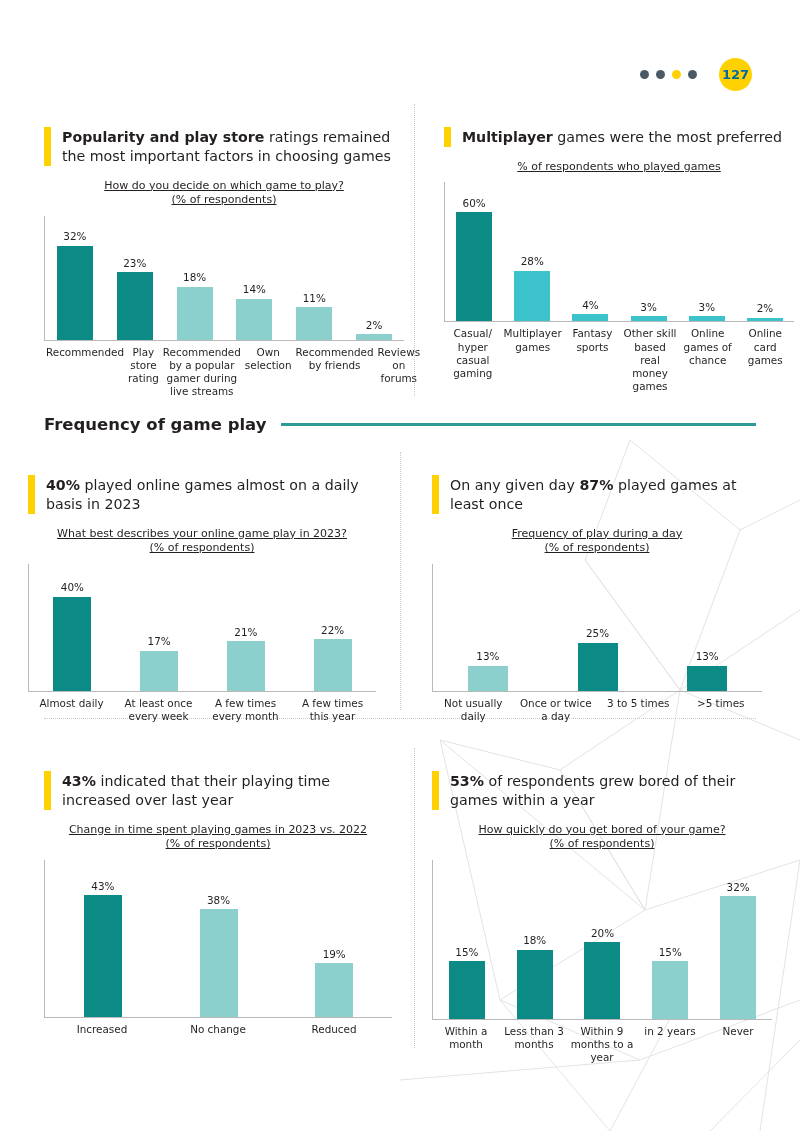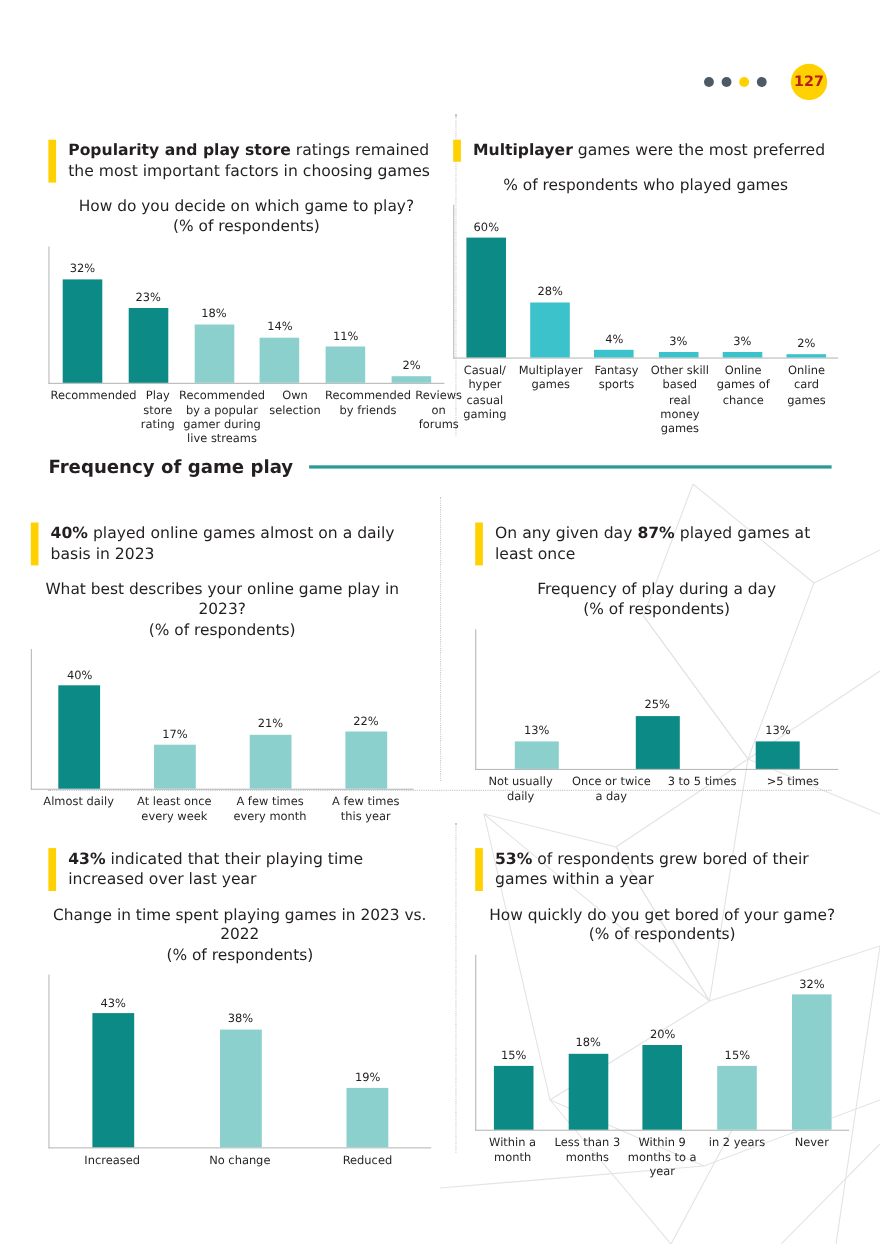--- a/index.html
+++ b/index.html
@@ -13,35 +13,36 @@
   
   .bg-deco{position:absolute;right:0;top:440px;width:420px;height:691px;z-index:0;pointer-events:none;}
 
   
   .pager{position:absolute;right:48px;top:58px;display:flex;align-items:center;gap:7px;z-index:3;}
   .pager .dot{width:9px;height:9px;border-radius:50%;background:#4c5a66;}
   .pager .dot.active{background:#ffd100;}
   .pager .num{
     width:33px;height:33px;border-radius:50%;background:#ffd100;
     display:flex;align-items:center;justify-content:center;
-    font-size:13px;font-weight:bold;color:#b91c1c;margin-left:15px;
+    font-size:13px;font-weight:bold;color:#0369a1;margin-left:15px;
   }
 
   
   .panel{position:absolute;z-index:2;margin-top:23px;}
   .headline{display:flex;gap:11px;align-items:flex-start;}
   .tick{width:7px;min-width:7px;background:#ffd100;align-self:stretch;}
   .headline .txt{
     font-size:14.2px;line-height:1.33;color:#231f20;font-weight:400;
     padding-top:1px;
   }
   .headline .txt b{font-weight:bold;}
   .subtitle{
-    text-align:center;font-size:14px;line-height:1.32;color:#231f20;
+    text-align:center;font-size:11px;line-height:1.32;color:#231f20;
     margin-top:13px;
+    text-decoration:underline;
   }
 
   
   .chart{position:relative;margin-top:8px;}
   .plot{position:relative;border-left:1.4px solid #b9b9b9;border-bottom:1.4px solid #b9b9b9;box-sizing:border-box;}
   .bars{position:absolute;left:0;right:0;bottom:0;top:0;display:flex;align-items:flex-end;}
   .bcell{flex:1;display:flex;flex-direction:column;align-items:center;justify-content:flex-end;height:100%;}
   .bar{width:34px;}
   .vlabel{font-size:10.4px;color:#231f20;margin-bottom:4px;line-height:1;}
   .cats{display:flex;margin-top:5px;}
@@ -136,21 +137,21 @@
         <div class="cats">
           <div class="cat">Recommended</div>
           <div class="cat">Play store rating</div>
           <div class="cat">Recommended by a popular gamer during live streams</div>
           <div class="cat">Own selection</div>
           <div class="cat">Recommended by friends</div>
           <div class="cat">Reviews on forums</div>
         </div>
       </div>
     </div>
-  <div class="panel" style="left:412px;top:104px;width:350px;">
+  <div class="panel" style="left:444px;top:104px;width:350px;">
       <div class="headline">
         <div class="tick"></div>
         <div class="txt"><b>Multiplayer</b> games were the most preferred</div>
       </div>
       <div class="subtitle">% of respondents who played games</div>
       <div class="chart">
         <div class="plot" style="height: 140px;">
           <div class="bars">
             <div class="bcell">
               <div class="vlabel">60%</div>

